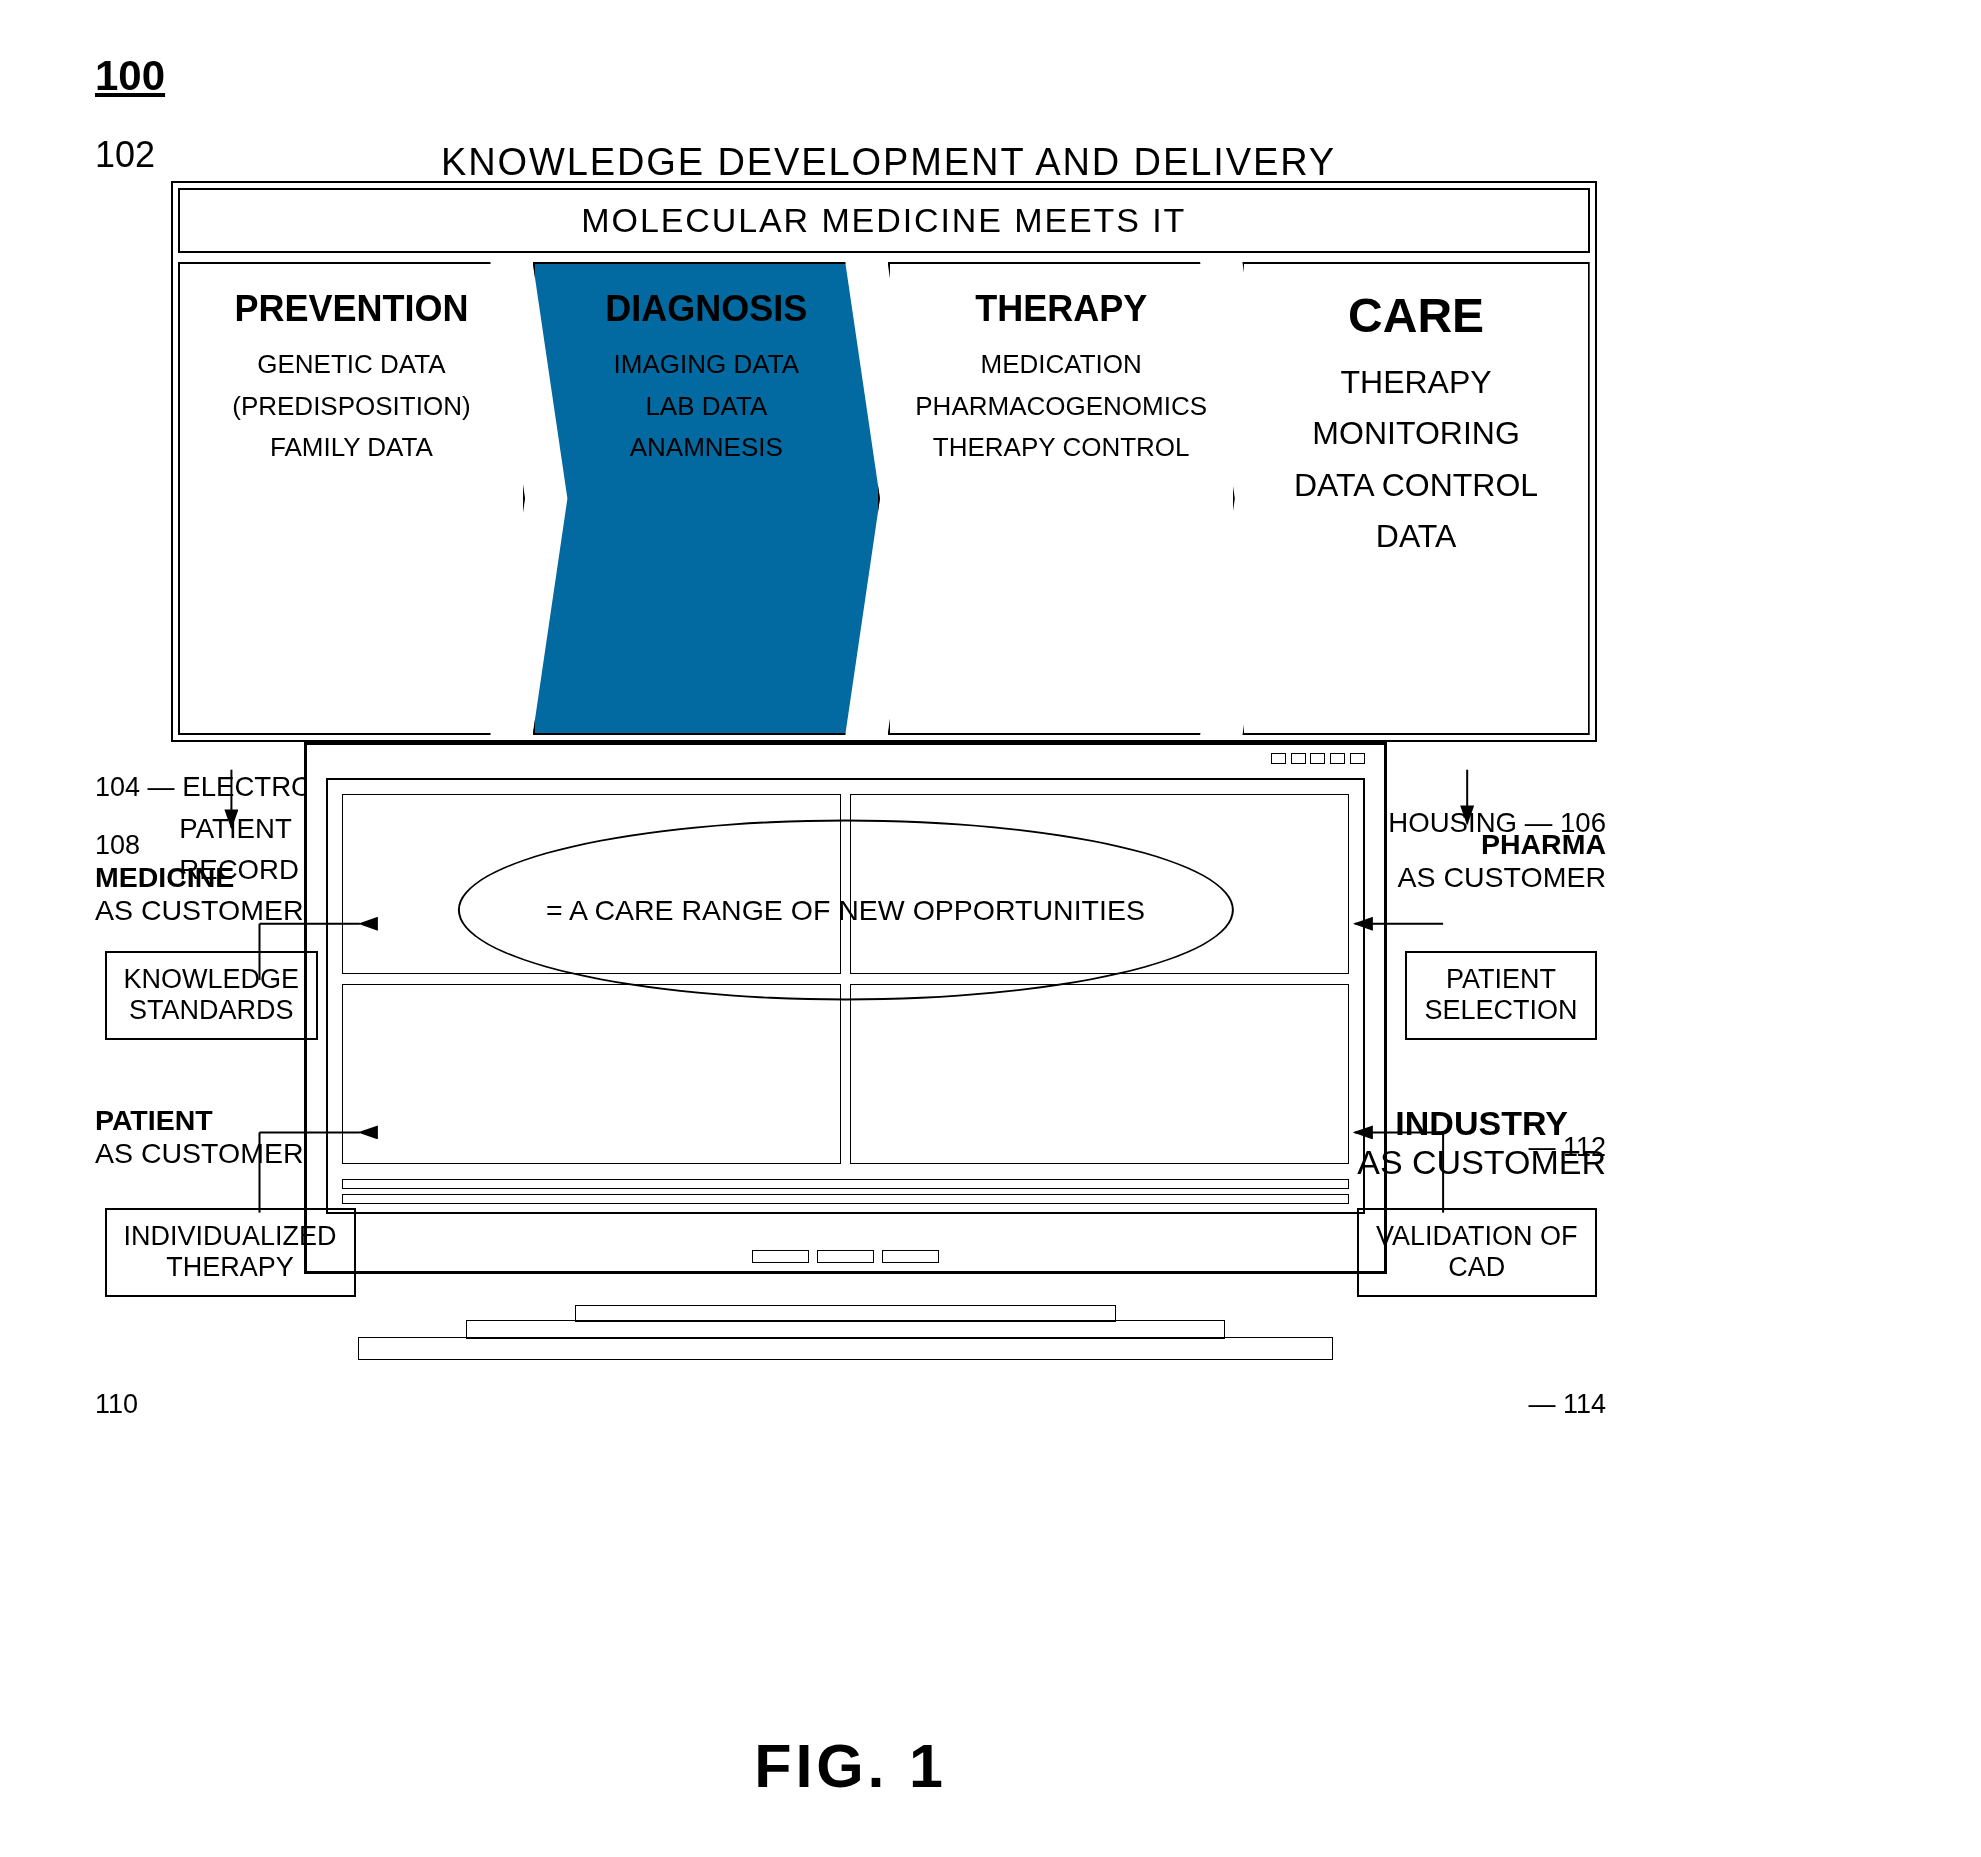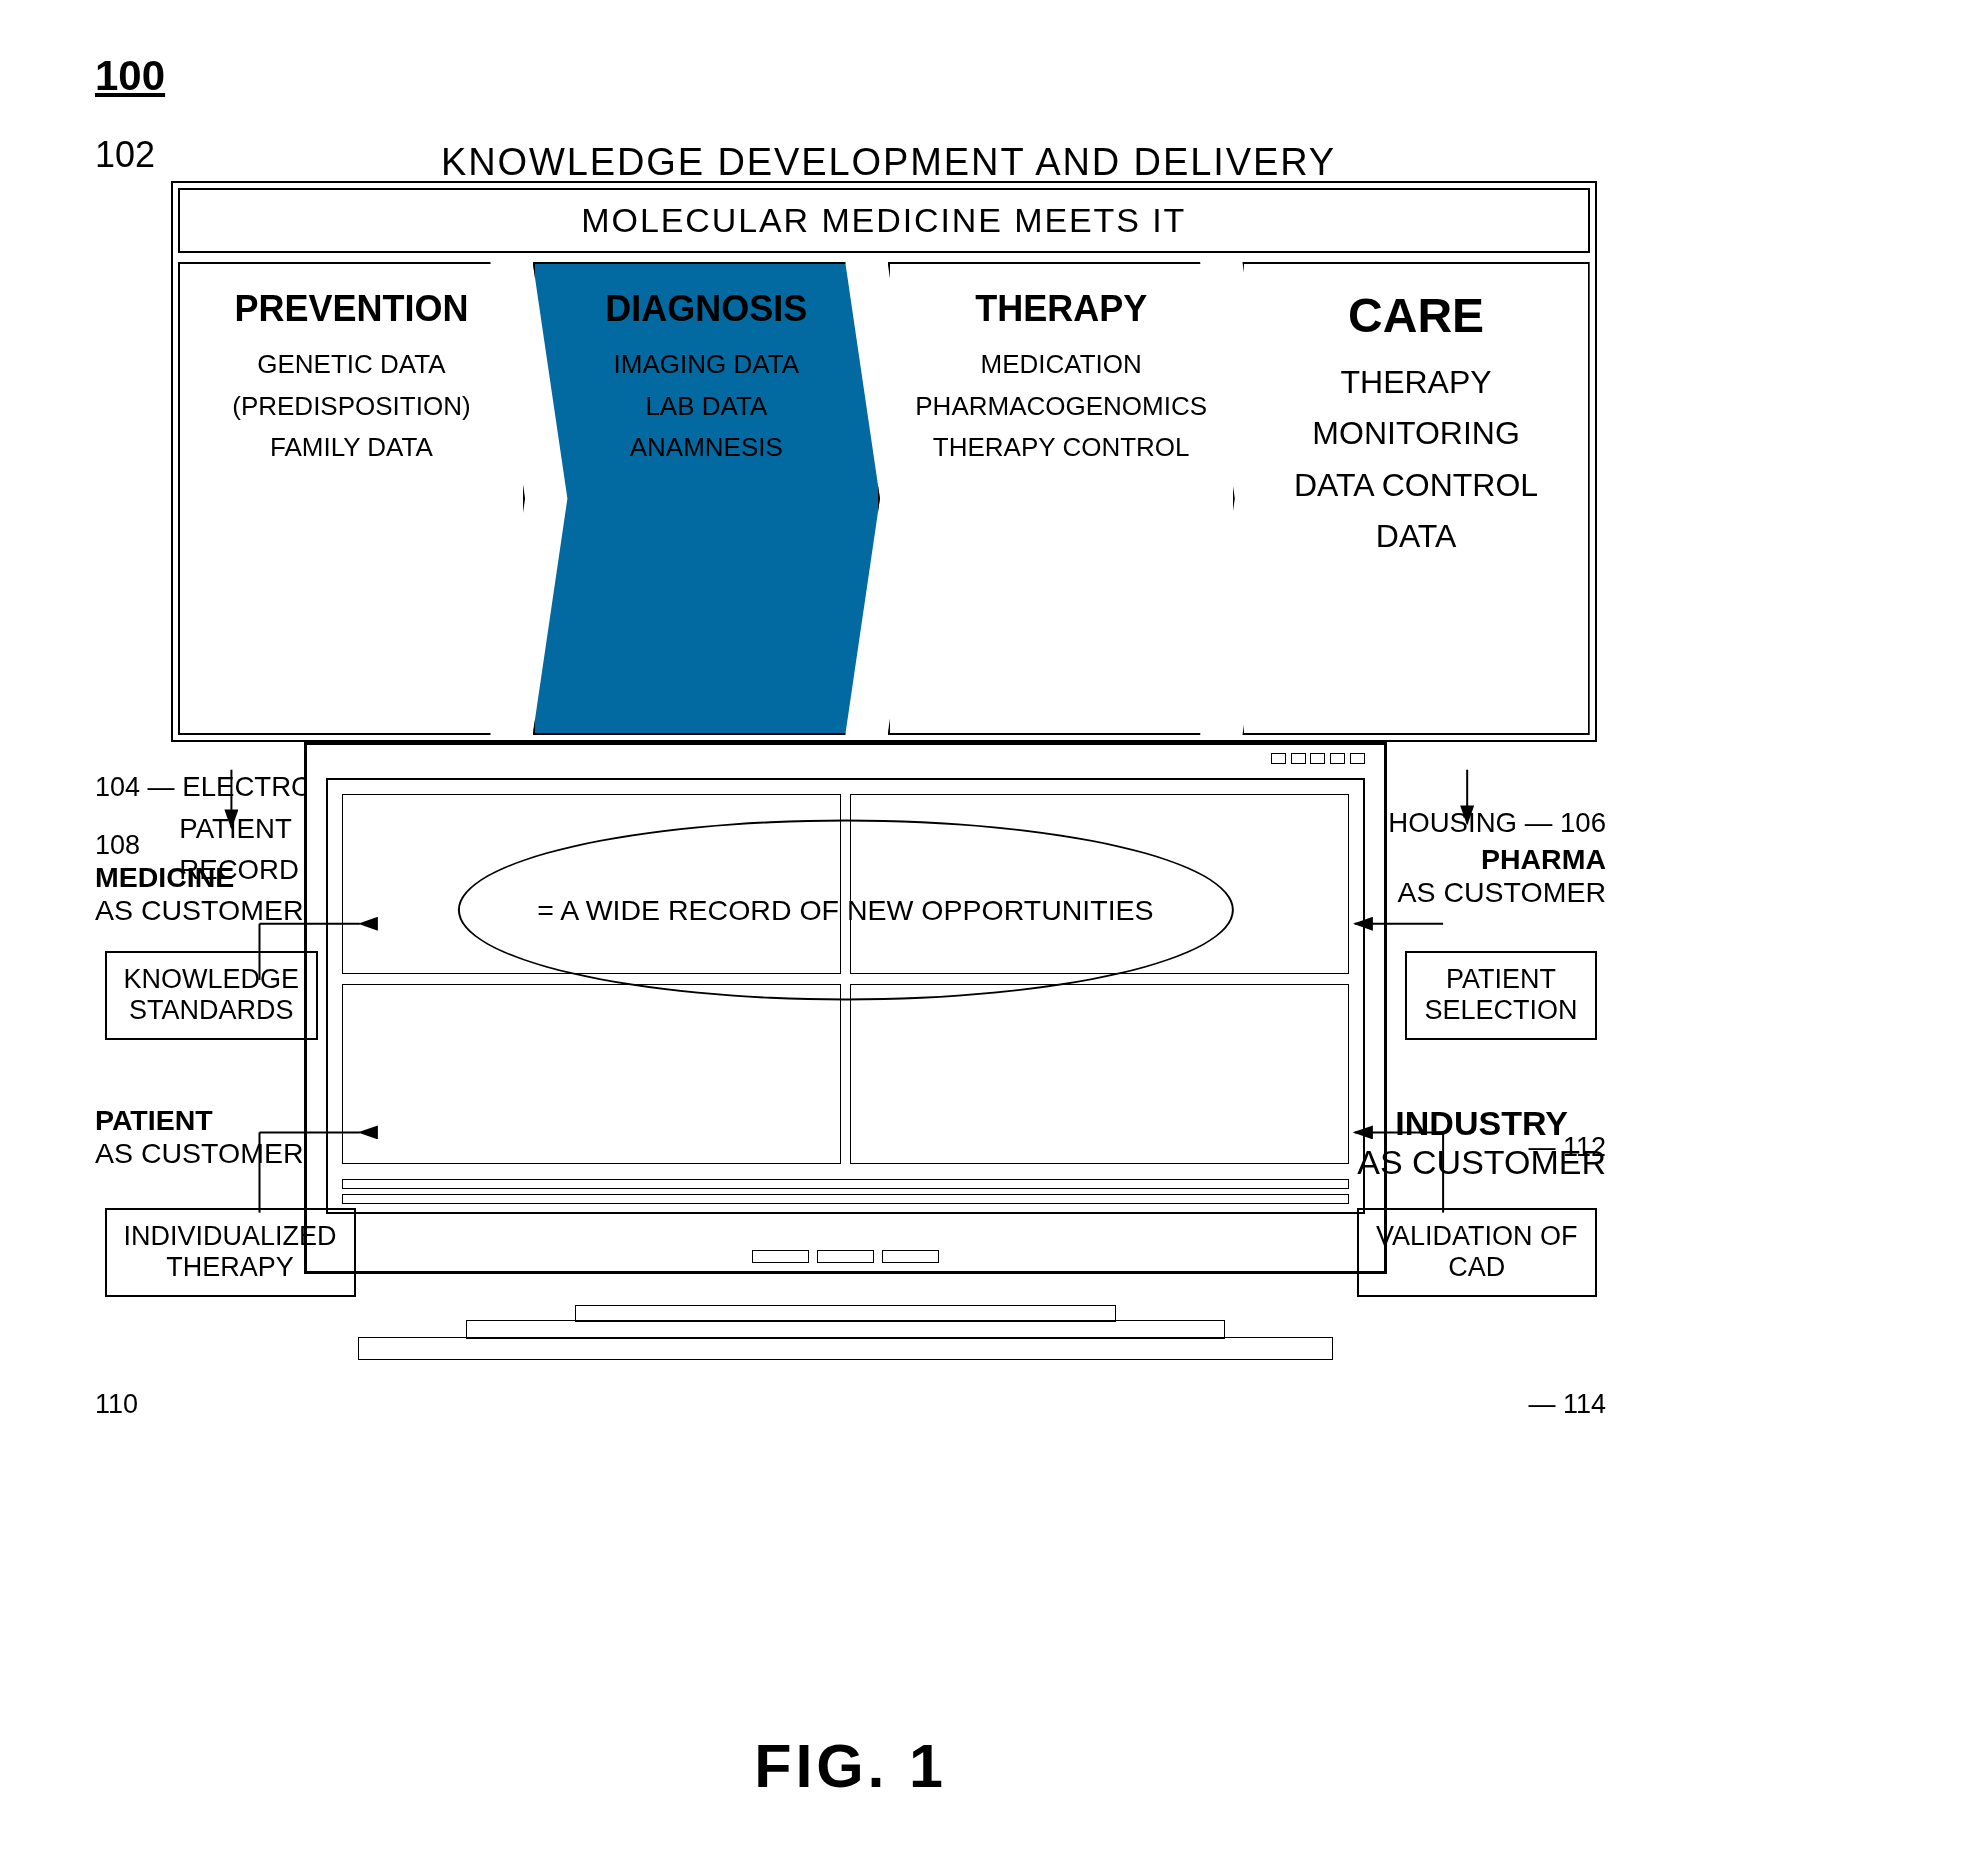--- a/index.html
+++ b/index.html
@@ -111,21 +111,21 @@
         <div style="position:absolute; top:33px; left:19px; right:19px; bottom:57px; border:2.9px solid #000;">
 
           <div style="position:absolute; top:14.3px; left:14.3px; right:14.3px; bottom:48px; display:grid; grid-template-columns:1fr 1fr; grid-template-rows:1fr 1fr; gap:9.5px;">
             <div style="border:1.9px solid #000;"></div>
             <div style="border:1.9px solid #000;"></div>
             <div style="border:1.9px solid #000;"></div>
             <div style="border:1.9px solid #000;"></div>
           </div>
 
           <div style="position:absolute; top:30%; left:50%; transform:translate(-50%,-50%); width:75%; height:181px; border:2.9px solid #000; border-radius:50%; display:flex; align-items:center; justify-content:center;">
-            <span style="font-size:28.5px; text-align:center; line-height:1.5;">= A WIDE RECORD OF
+            <span style="font-size:28.5px; text-align:center; line-height:1.5;">= A CARE RANGE OF
 NEW OPPORTUNITIES</span>
           </div>
 
           <div style="position:absolute; bottom:7.6px; left:14.3px; right:14.3px; display:flex; flex-direction:column; gap:4.8px;">
             <div style="height:10.5px; border:1.9px solid #000;"></div>
             <div style="height:10.5px; border:1.9px solid #000;"></div>
           </div>
 
         </div>
 
@@ -157,21 +157,21 @@
 
     <div style="position:absolute; top:980px; left:0; font-size:28.5px;">
       <strong>PATIENT</strong><br>
       <span>AS CUSTOMER</span>
     </div>
     <div style="position:absolute; top:1084px; left:9.5px; border:2.9px solid #000; padding:11.4px 17px; font-size:27px; text-align:center; min-width:181px;">
       INDIVIDUALIZED<br>THERAPY
     </div>
     <div style="position:absolute; top:1265px; left:0; font-size:27px;">110</div>
 
-    <div style="position:absolute; top:704px; right:0; font-size:28.5px; text-align:right;margin-top:15px;">
+    <div style="position:absolute; top:704px; right:0; font-size:28.5px; text-align:right;">
       <strong>PHARMA</strong><br>
       <span>AS CUSTOMER</span>
     </div>
     <div style="position:absolute; top:827px; right:9.5px; border:2.9px solid #000; padding:11.4px 17px; font-size:27px; text-align:center; min-width:181px;">
       PATIENT<br>SELECTION
     </div>
     <div style="position:absolute; top:1008px; right:0; font-size:27px; text-align:right;">— 112</div>
 
     <div style="position:absolute; top:980px; right:0; font-size:34px; text-align:center;">
       <strong>INDUSTRY</strong><br>

